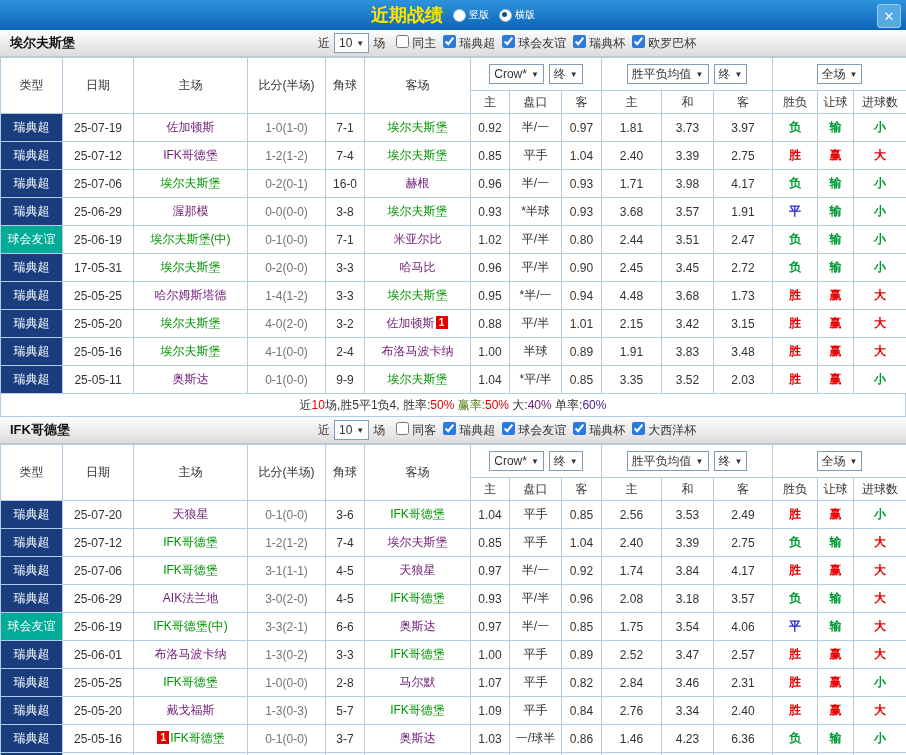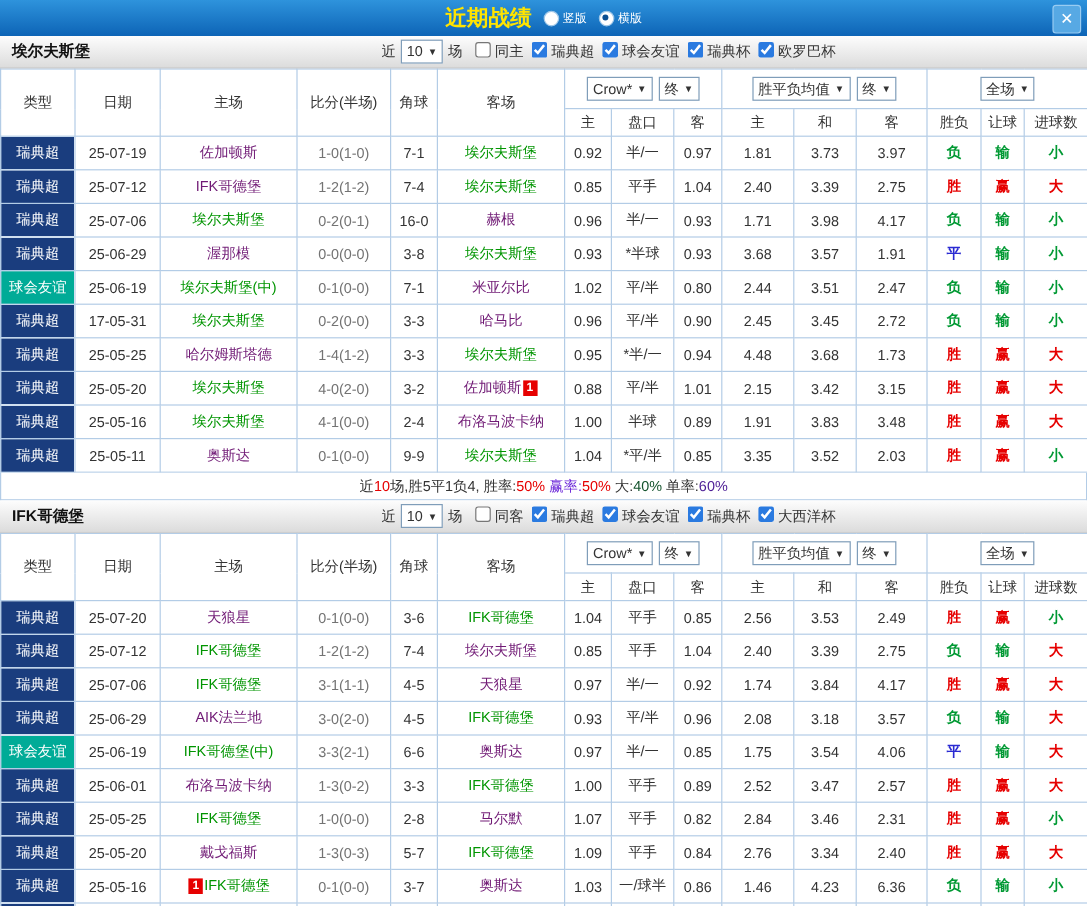--- a/index.html
+++ b/index.html
@@ -337,24 +337,24 @@
             <td class="res res-l">小</td>
           </tr>
         </tbody>
     </table>
 
     <div class="summary">
         <span style="color: rgb(51, 51, 51); white-space: pre;">近</span>
         <span style="color: rgb(230, 0, 0); white-space: pre;">10</span>
         <span style="color: rgb(51, 51, 51); white-space: pre;">场,胜5平1负4, 胜率:</span>
         <span style="color: rgb(230, 0, 0); white-space: pre;">50%</span>
-        <span style="color: #6d28d9; white-space: pre;"> 赢率:</span>
+        <span style="color: #4d7c0f; white-space: pre;"> 赢率:</span>
         <span style="color: rgb(230, 0, 0); white-space: pre;">50%</span>
         <span style="color: rgb(51, 51, 51); white-space: pre;"> 大:</span>
-        <span style="color: #14532d; white-space: pre;">40%</span>
+        <span style="color: #701a75; white-space: pre;">40%</span>
         <span style="color: rgb(51, 51, 51); white-space: pre;"> 单率:</span>
         <span style="color: #4c1d95; white-space: pre;">60%</span>
       </div>
   </div>
 
   <div>
     <div class="section-header">
       <span class="team-title">IFK哥德堡</span>
       <div class="filters">
         <span>近</span>

